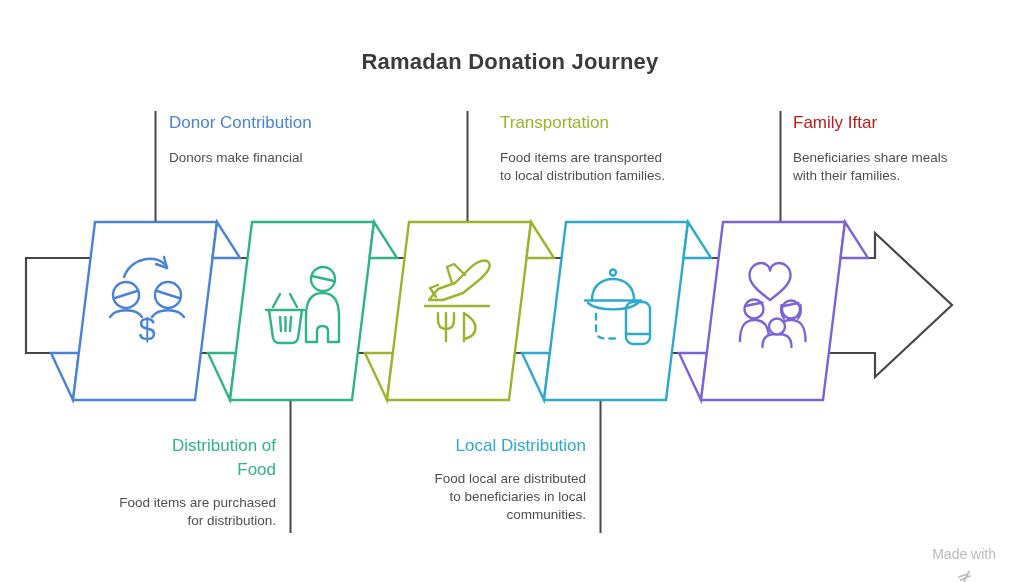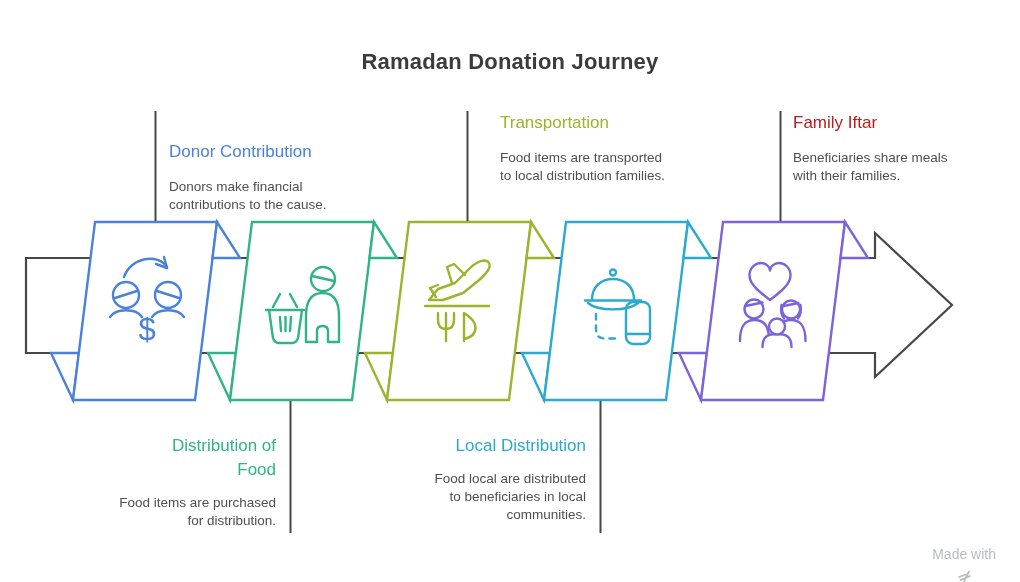--- a/index.html
+++ b/index.html
@@ -18,21 +18,21 @@
   .icon{fill:none;stroke-width:2.4;stroke-linecap:round;stroke-linejoin:round;}
   .icon-white{fill:#fff;}
   .arrow-body{fill:#fff;stroke:var(--outline,#474747);stroke-width:2.2;}
   .connector{stroke:var(--outline,#474747);stroke-width:2;}
   .dollar{font-family:"Liberation Sans",sans-serif;font-size:31px;font-weight:400;stroke:none;}
   .note{position:absolute;}
   .note-title{font-size:17px;font-weight:500;line-height:24px;}
   .note-desc{font-size:13.5px;line-height:18px;color:var(--body-text,#4f4f4f);margin-top:14px;}
   .note-bottom{text-align:right;}
   .note-bottom .note-desc{margin-top:12px;}
-  #note-0{left:169px;top:111px;width:220px;margin-top:29px;}
+  #note-0{left:169px;top:111px;width:220px;}
   #note-2{left:500px;top:111px;width:225px;}
   #note-4{left:793px;top:111px;width:220px;}
   #note-1{left:66px;top:434px;width:210px;}
   #note-3{left:376px;top:434px;width:210px;}
   .watermark{
     position:absolute;right:24px;top:546px;display:flex;align-items:center;gap:6px;
     font-size:14px;color:var(--watermark,#b9bcbe);flex-direction:column;
   }
   .watermark svg{display:block;}
 </style>
@@ -141,21 +141,20 @@
       <line class="connector" x1="600.5" y1="401" x2="600.5" y2="533"></line>
     </g>
   </svg>
 
   <div class="note note-top" id="note-0">
     <div class="note-title" style="color: rgb(74, 130, 216);">
         <div>Donor Contribution</div>
       </div>
     <div class="note-desc">
         <div>Donors make financial</div>
-        <div>contributions to the cause.</div>
       </div>
   </div>
 
   <div class="note note-bottom" id="note-1">
     <div class="note-title" style="color: rgb(46, 180, 135);">
         <div>Distribution of</div>
         <div>Food</div>
       </div>
     <div class="note-desc">
         <div>Food items are purchased</div>

